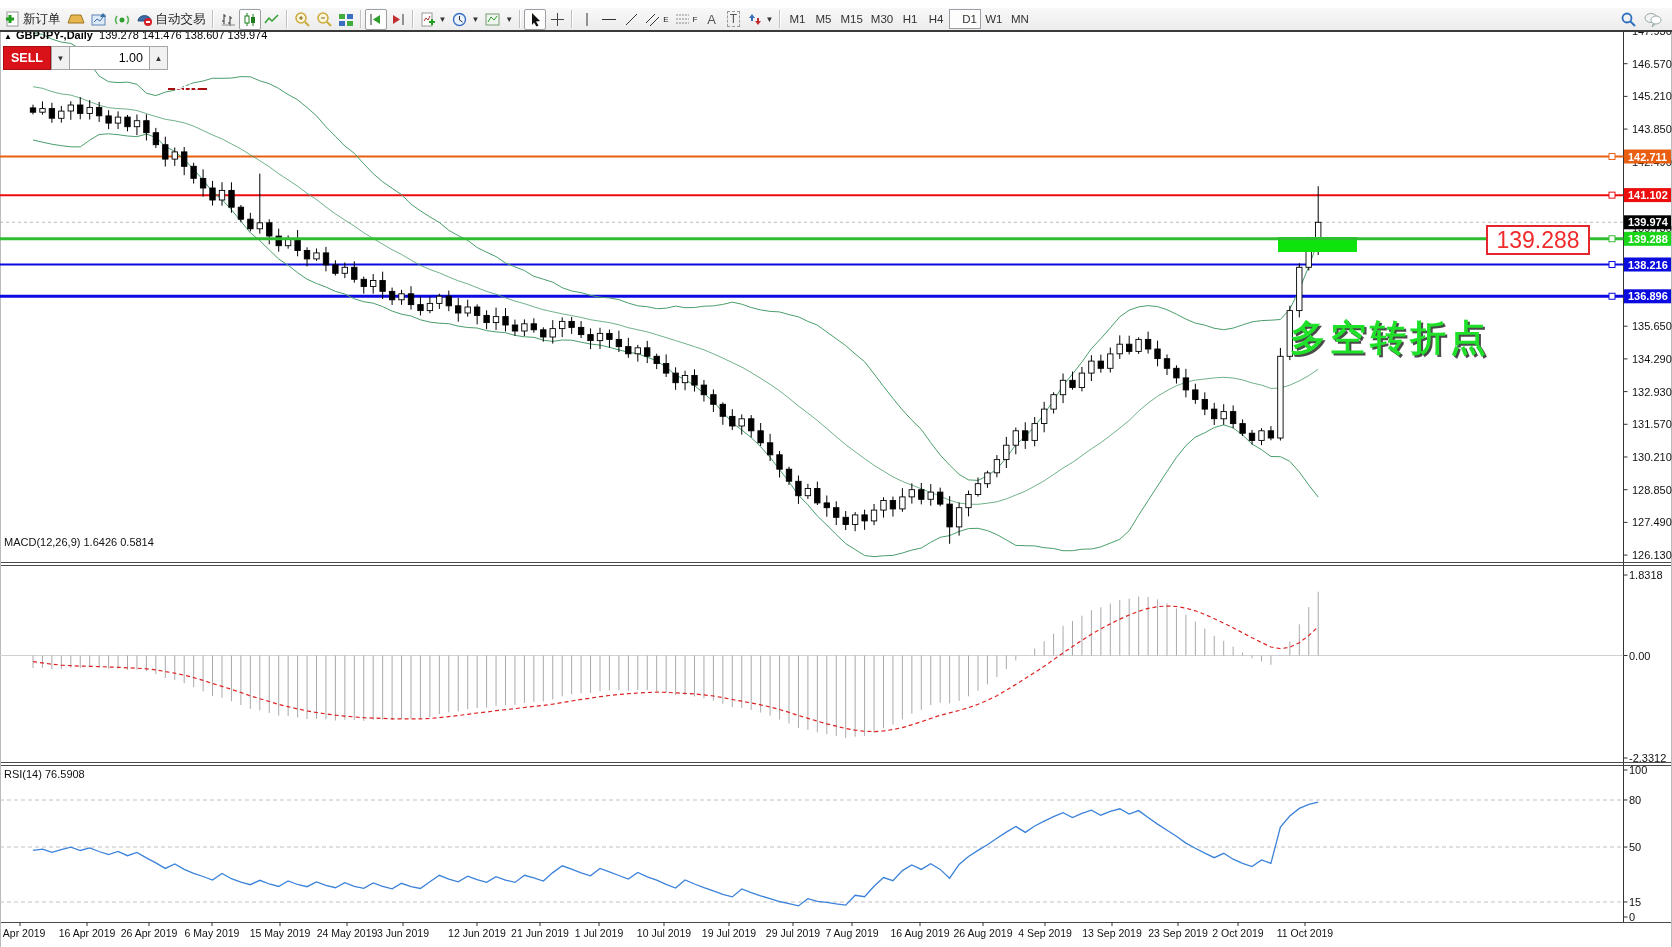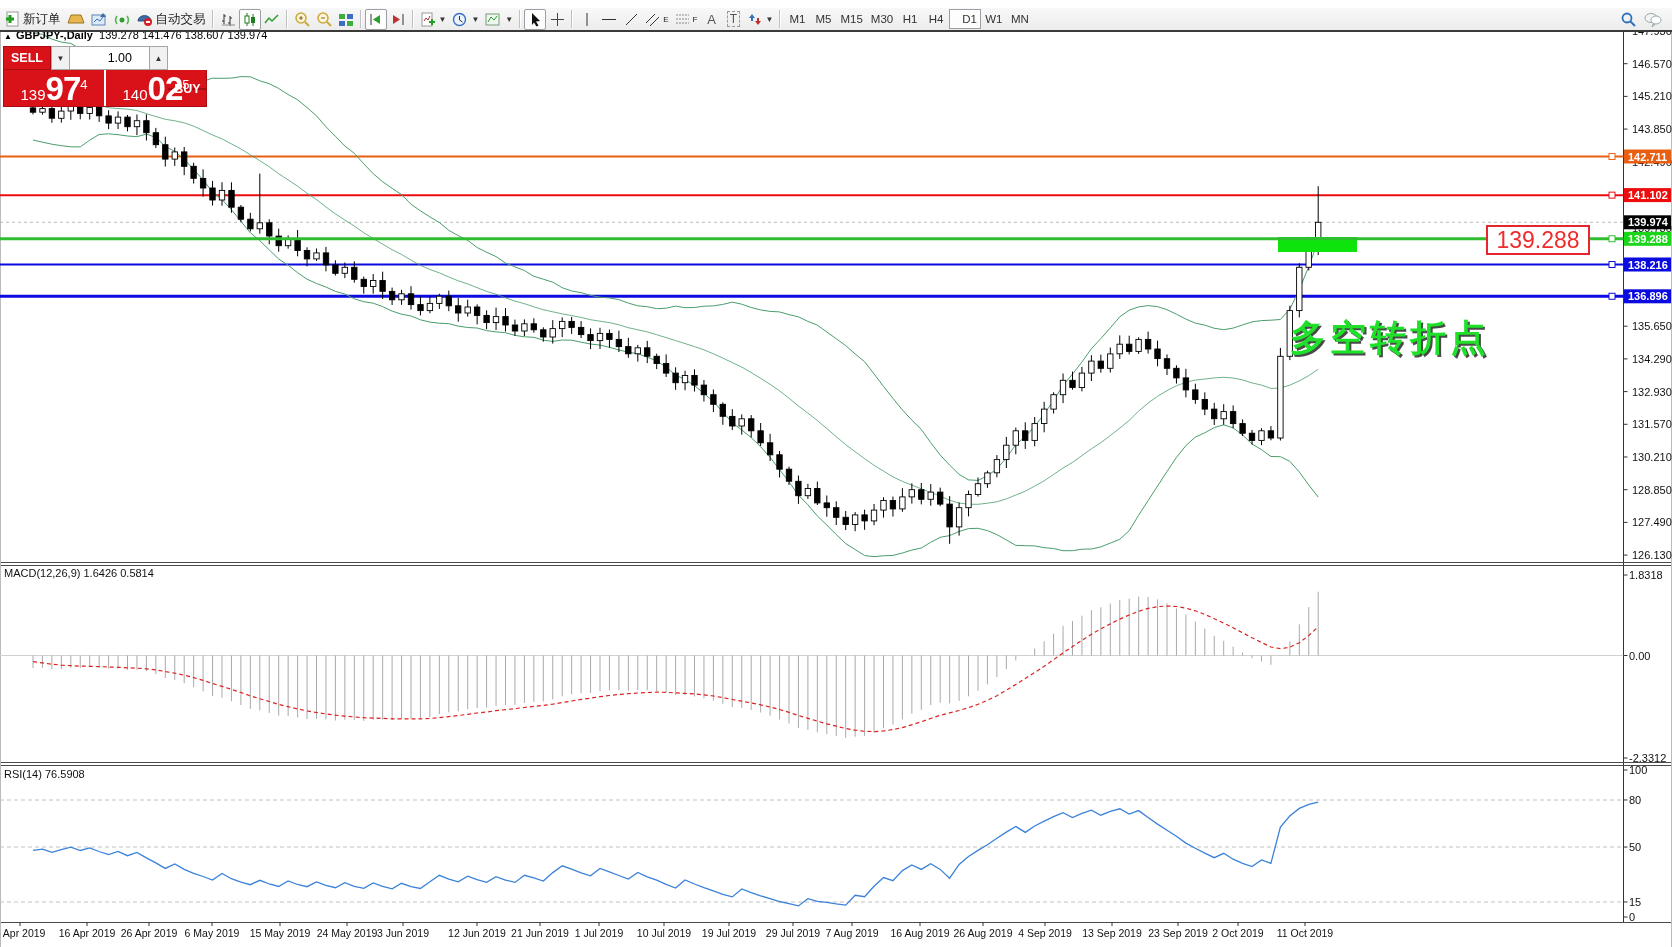--- a/index.html
+++ b/index.html
@@ -27,21 +27,21 @@
   .trade-panel{position:absolute;left:3px;top:46px;width:204px;z-index:4;
      font-family:"Liberation Sans",sans-serif;}
   .tp-row1{display:flex;height:24px;}
   .btn-sell,.btn-buy{background:#d9121a;border:1px solid #a80d12;color:#fff;font-size:12.5px;
      font-weight:700;display:flex;align-items:center;justify-content:center;box-sizing:border-box;}
   .btn-sell{width:48px;}  .btn-buy{width:39px;margin-top:42px;}
   .spin{width:19px;background:#f1f1f1;border:1px solid #a5a5a5;box-sizing:border-box;
      display:flex;align-items:center;justify-content:center;font-size:8px;color:#333;}
   .vol{flex:1;background:#fff;border:1px solid #a5a5a5;border-left:none;border-right:none;
      box-sizing:border-box;font-size:12.5px;color:#000;text-align:right;
-     padding-right:17px;line-height:22px;}
+     padding-right:6px;line-height:22px;}
   .tp-row2{display:flex;height:37px;background:#d9121a;border:1px solid #a80d12;
      border-top:none;box-sizing:border-box;color:#fff;}
   .half{flex:1;display:flex;align-items:flex-end;justify-content:center;padding-bottom:2px;}
   .divider{width:2px;background:#fff;}
   .px-pre{font-size:15px;line-height:19px;}
   .px-big{font-size:33px;font-weight:600;line-height:31px;letter-spacing:-1px;}
   .px-sup{font-size:13px;line-height:30px;align-self:flex-start;}
   .ind-label{position:absolute;z-index:3;font-size:11px;color:#111;}
   .annotation{position:absolute;left:1290px;top:314px;z-index:3;font-size:36px;font-weight:700;
      letter-spacing:4px;color:#1fe129;text-shadow:2px 2px 0 #4a4a4a;}
@@ -817,36 +817,23 @@
 <div class="symbol-title"><span class="tri">▲</span><b>GBPJPY-,Daily</b>&nbsp;&nbsp;<span>139.278 141.476 138.607 139.974</span></div>
 
 <div class="trade-panel">
   <div class="tp-row1">
     <div class="btn-sell">SELL</div>
     <div class="spin">▼</div>
     <div class="vol">1.00</div>
     <div class="spin">▲</div>
     <div class="btn-buy">BUY</div>
   </div>
-  <div class="tp-row2">
-    <div class="half">
-      <span class="px-pre">139</span>
-      <span class="px-big">97</span>
-      <span class="px-sup">4</span>
-    </div>
-    <div class="divider"></div>
-    <div class="half">
-      <span class="px-pre">140</span>
-      <span class="px-big">02</span>
-      <span class="px-sup">5</span>
-    </div>
-  </div>
 </div>
 
-<div class="ind-label" style="left:4px;top:567px;">
+<div class="ind-label" style="left:4px;top:536px;">
   <span>MACD(12,26,9)</span>
   <span>1.6426</span>
   <span>0.5814</span>
 </div>
 <div class="ind-label" style="left:4px;top:768px;">
   <span>RSI(14)</span>
   <span>76.5908</span>
 </div>
 
 <div class="annotation">多空转折点</div>

